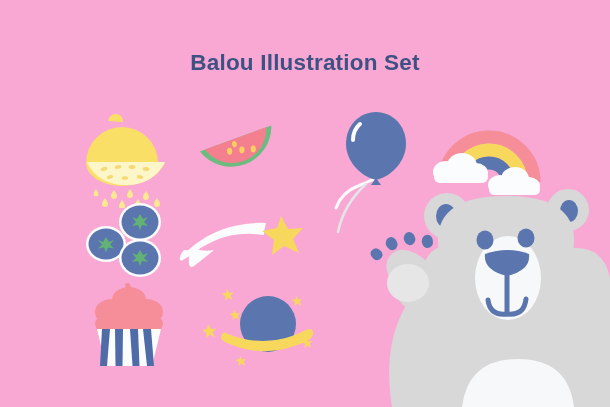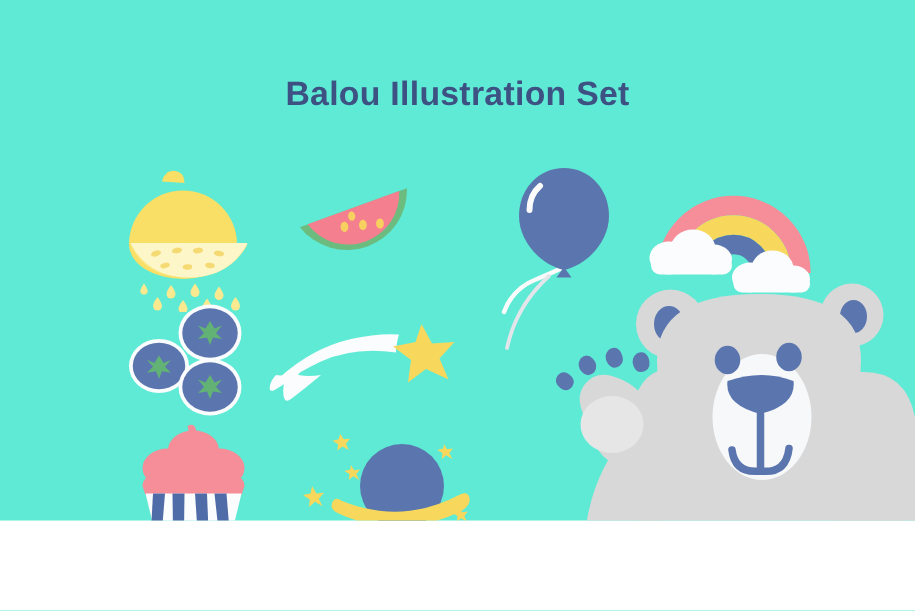--- a/index.html
+++ b/index.html
@@ -9,22 +9,22 @@
   }
   body {
     width: 610px;
     height: 407px;
     overflow: hidden;
     font-family: "Liberation Sans", sans-serif;
   }
   #canvas {
     position: relative;
     width: 610px;
-    height: 347px;
-    background: #5eead4;
+    height: 407px;
+    background: #f9a8d4;
     overflow: hidden;
   }
   #page-title {
     position: absolute;
     top: 50px;
     left: 0;
     width: 610px;
     text-align: center;
     font-size: 22.5px;
     font-weight: bold;

